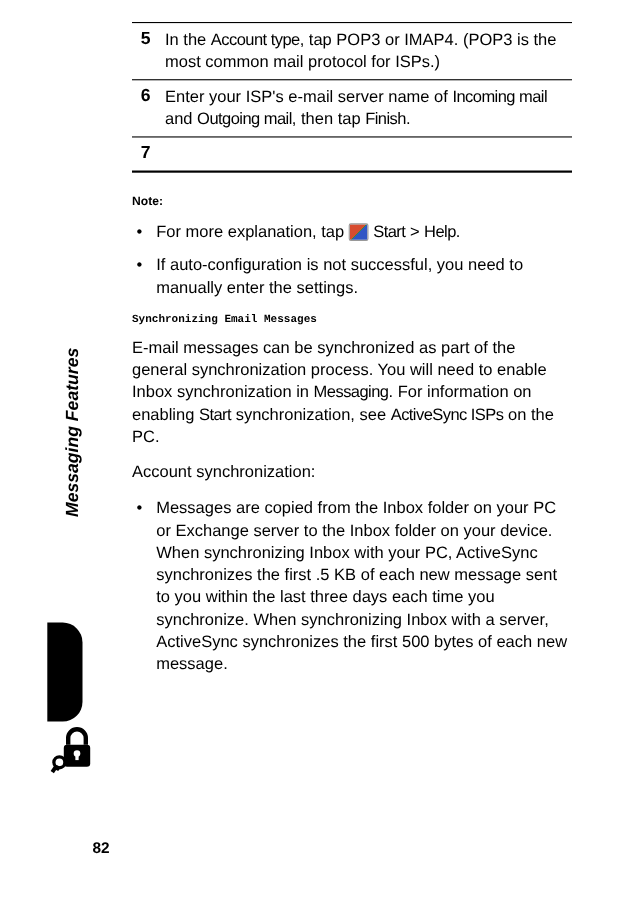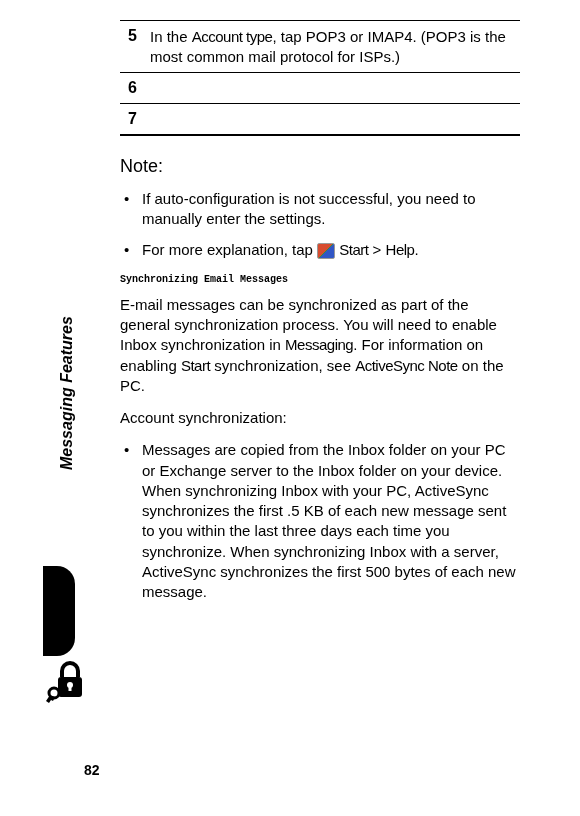--- a/index.html
+++ b/index.html
@@ -32,23 +32,23 @@
       font-size: 15px;
       line-height: 1.3;
     }
     .bold-cond {
       font-family: "Arial Narrow", Arial, sans-serif;
       font-weight: normal;
       font-stretch: condensed;
       letter-spacing: -0.5px;
     }
     .note-heading {
-      font-weight: normal;
+      font-weight: bold;
       margin: 16px 0 12px 0;
-      font-size: 18px;
+      font-size: 11px;
     }
     .bullet-list {
       list-style: none;
       padding-left: 22px;
       margin-bottom: 14px;
     }
     .bullet-item {
       position: relative;
       margin-bottom: 10px;
       font-size: 15px;
@@ -121,43 +121,46 @@
 
 <div class="table-section">
   <div class="table-row">
     <div class="step-num">5</div>
     <div class="step-text">
       <span>In the </span><span class="bold-cond">Account type</span><span>, tap POP3 or IMAP4. (POP3 is the most common mail protocol for ISPs.)</span>
     </div>
   </div>
   <div class="table-row">
     <div class="step-num">6</div>
+    <div class="step-text">
+      <span>Enter your ISP's e-mail server name of </span><span class="bold-cond">Incoming mail</span><span> and </span><span class="bold-cond">Outgoing mail</span><span>, then tap </span><span class="bold-cond">Finish</span><span>.</span>
+    </div>
   </div>
   <div class="table-row">
     <div class="step-num">7</div>
   </div>
 </div>
 
 <div class="note-heading">Note:</div>
 
 <ul class="bullet-list">
   <li class="bullet-item">
-    <span>If auto-configuration is not successful, you need to manually enter the settings.</span>
-  </li>
-  <li class="bullet-item">
     <span>For more explanation, tap </span>
     <span class="start-icon"></span>
     <span class="bold-cond"> </span><span class="bold-cond">Start</span><span> &gt; </span><span class="bold-cond">Help</span><span>.</span>
+  </li>
+  <li class="bullet-item">
+    <span>If auto-configuration is not successful, you need to manually enter the settings.</span>
   </li>
 </ul>
 
 <div class="subheading">Synchronizing Email Messages</div>
 
 <p class="para">
-  <span>E-mail messages can be synchronized as part of the general synchronization process. You will need to enable Inbox synchronization in </span><span class="bold-cond">Messaging</span><span>. For information on enabling </span><span class="bold-cond">Start</span><span> synchronization, see </span><span class="bold-cond">ActiveSync Note</span><span> on the PC.</span>
+  <span>E-mail messages can be synchronized as part of the general synchronization process. You will need to enable Inbox synchronization in </span><span class="bold-cond">Messaging</span><span>. For information on enabling </span><span class="bold-cond">Start</span><span> synchronization, see </span><span class="bold-cond">ActiveSync ISPs</span><span> on the PC.</span>
 </p>
 
 <p class="para">Account synchronization:</p>
 
 <ul class="bullet-list">
   <li class="bullet-item">
     <span>Messages are copied from the Inbox folder on your PC or Exchange server to the Inbox folder on your device. When synchronizing Inbox with your PC, ActiveSync synchronizes the first .5 KB of each new message sent to you within the last three days each time you synchronize. When synchronizing Inbox with a server, ActiveSync synchronizes the first 500 bytes of each new message.</span>
   </li>
 </ul>
 

